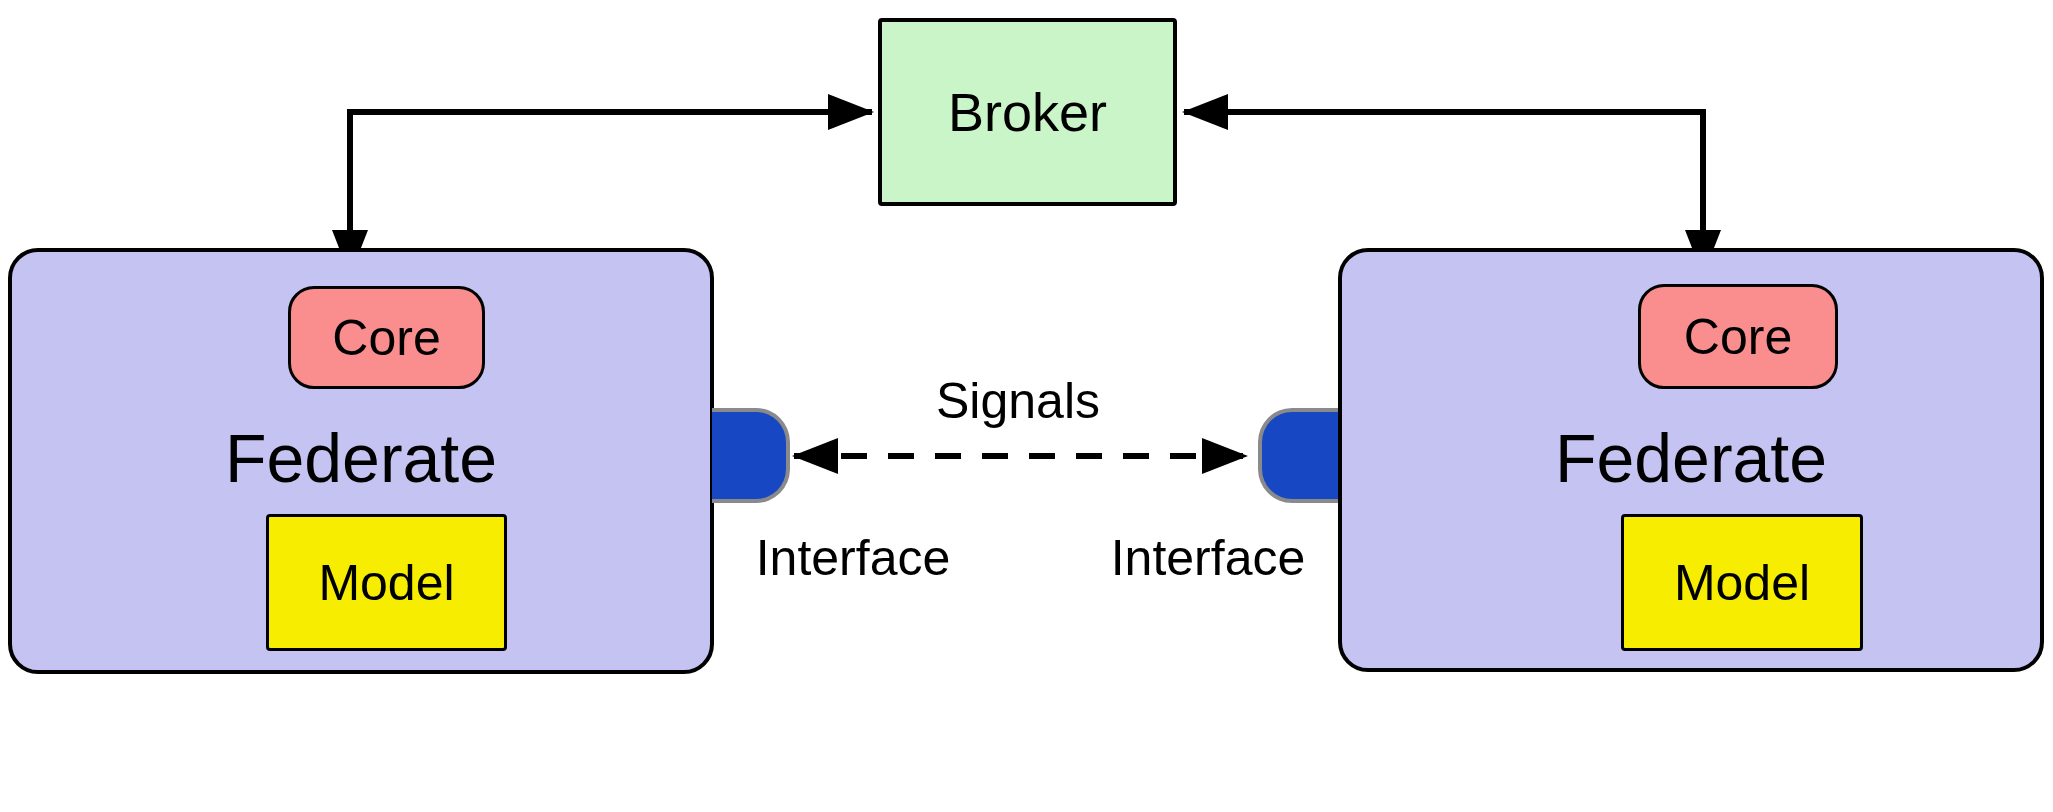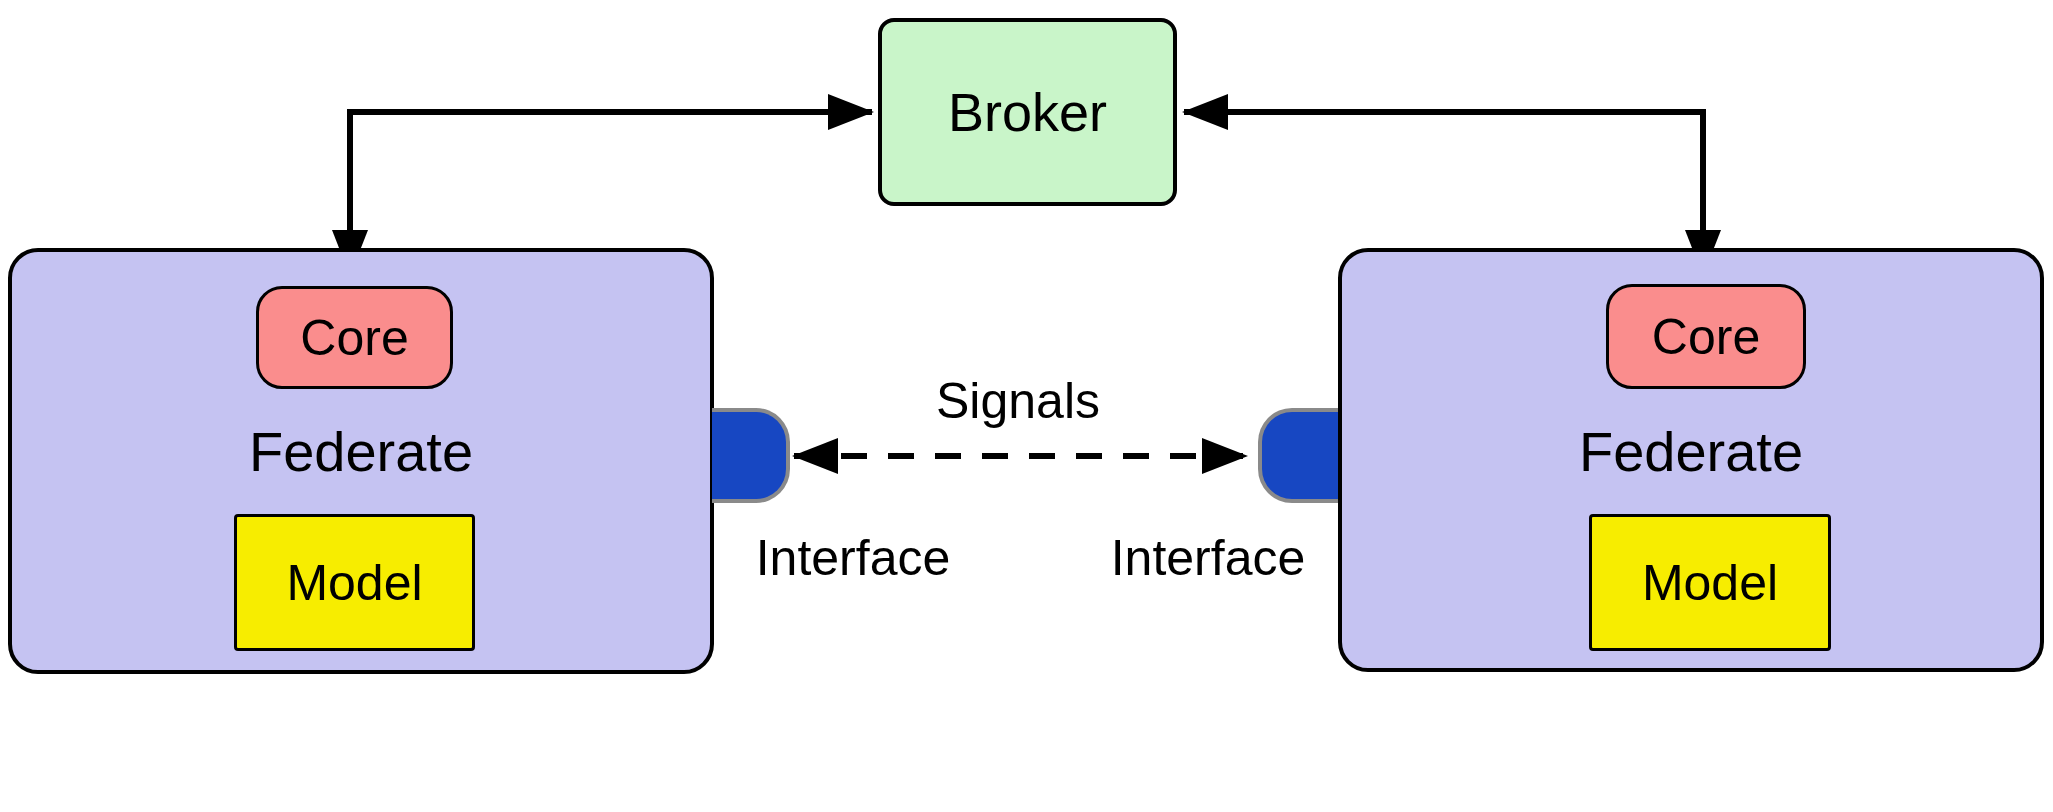--- a/index.html
+++ b/index.html
@@ -17,36 +17,36 @@
   .canvas{
     position:relative;width:2053px;height:812px;background:var(--background);
     font-family:"Liberation Sans","DejaVu Sans",sans-serif;color:#000;overflow:hidden;
   }
   .connector-layer{position:absolute;left:0;top:0;width:2053px;height:812px;}
   .conn{fill:none;stroke:var(--outline);stroke-width:6;}
   .conn.dashed{stroke-dasharray:26 21;}
   .ah{fill:var(--outline);}
   .box{position:absolute;border:4px solid var(--outline);display:flex;align-items:center;justify-content:center;}
   .broker{
-    left:878px;top:18px;width:299px;height:188px;border-radius:16px;
+    left:878px;top:18px;width:299px;height:188px;border-radius:4px;
     background:var(--broker-fill);font-size:54px;
   }
   .federate{border-radius:30px;background:var(--federate-fill);}
   .federate.left{left:8px;top:248px;width:706px;height:426px;}
   .federate.right{left:1338px;top:248px;width:706px;height:424px;}
-  .inner{position:absolute;border:3px solid var(--outline);display:flex;align-items:center;justify-content:center;}
+  .inner{position:absolute;border:3px solid var(--outline);display:flex;align-items:center;justify-content:center;margin-left:32px;}
   .core{border-radius:26px;background:var(--core-fill);font-size:50px;}
   .federate.left  .core{left:244px;top:34px;width:197px;height:103px;}
   .federate.right .core{left:264px;top:32px;width:200px;height:105px;}
   .model{border-radius:4px;background:var(--model-fill);font-size:50px;}
   .federate.left  .model{left:222px;top:262px;width:241px;height:137px;}
   .federate.right .model{left:247px;top:262px;width:242px;height:137px;}
   .federate-label{
     position:absolute;left:0;right:0;top:172px;text-align:center;
-    font-size:56px;line-height:1;
+    font-size:68px;line-height:1;
   }
   .tab{
     position:absolute;top:408px;height:95px;background:var(--interface-fill);
     border:4px solid var(--interface-border);
   }
   .tab.left{left:712px;width:78px;border-left:none;border-radius:0 34px 34px 0;}
   .tab.right{left:1258px;width:80px;border-right:none;border-radius:34px 0 0 34px;}
   .float-label{position:absolute;font-size:50px;line-height:1;transform:translateX(-50%);white-space:nowrap;}
   .signals-label{left:1018px;top:376px;}
   .interface-label.left{left:853px;top:533px;}

